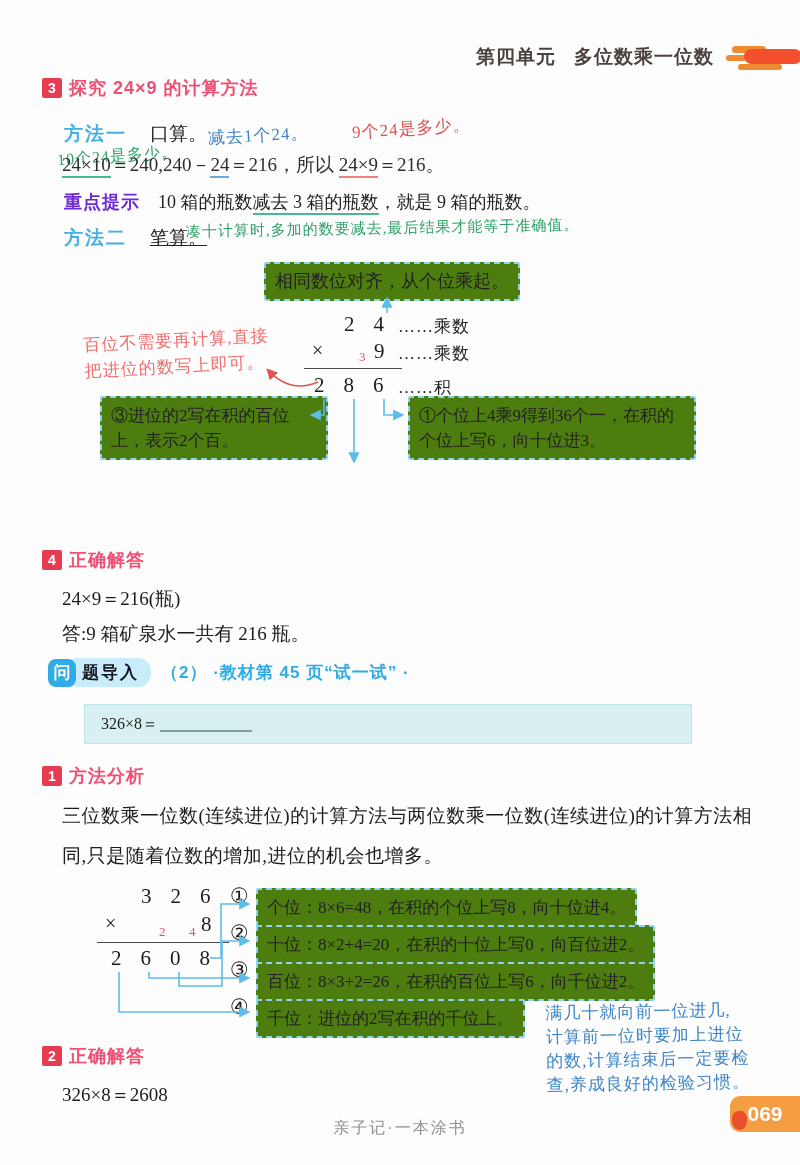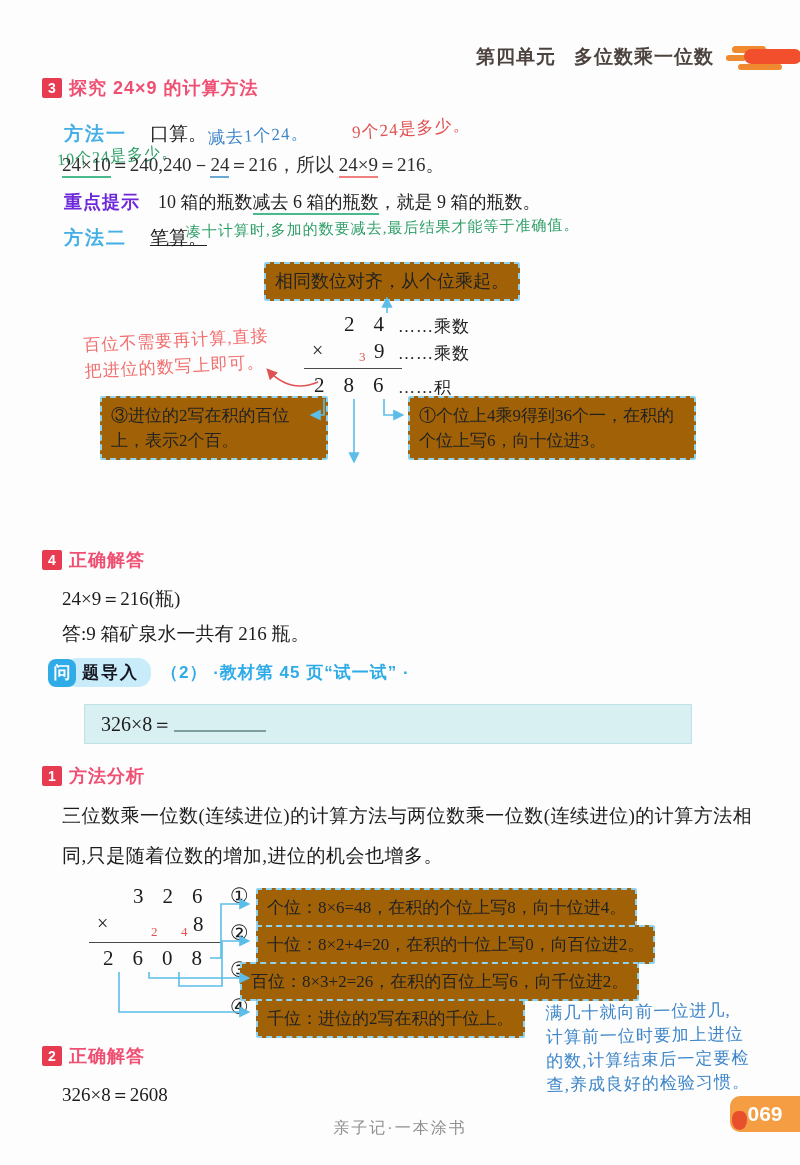--- a/index.html
+++ b/index.html
@@ -28,40 +28,40 @@
   .hw{font-family:"Liberation Serif","DejaVu Serif",serif;letter-spacing:1px;white-space:nowrap;}
   .hw-green{color:#2f9f68;}
   .hw-blue{color:#3d85c8;}
   .hw-red{color:#e05252;}
   .hw-pink{color:#f26d6d;}
   
   .ul-green{border-bottom:2px solid #4ab98e;padding-bottom:1px;}
   .ul-blue{border-bottom:2px solid #6aa8d8;padding-bottom:1px;}
   .ul-red{border-bottom:2px solid #f08080;padding-bottom:1px;}
   
-  .dbox{border:2px dashed #8fd2ee;background:#a16207;padding:5px 9px;font-size:17px;
+  .dbox{border:2px dashed #8fd2ee;background:#4d7c0f;padding:5px 9px;font-size:17px;
     line-height:25px;color:#222;border-radius:2px;}
   
   .mult{font-size:21px;color:#1c1c1c;}
   .mult .digits{position:absolute;letter-spacing:19px;}
   .mult .op{position:absolute;font-size:20px;}
   .mult .carry{position:absolute;font-size:13px;color:#e05252;}
   .mult .hline{position:absolute;border-top:1.6px solid #4a4a4a;}
   .mult .rowlabel{position:absolute;font-size:17px;letter-spacing:1px;color:#222;white-space:nowrap;}
   .circnum{position:absolute;font-size:21px;color:#1c1c1c;font-family:"DejaVu Sans",sans-serif;}
   
   .intro{display:flex;align-items:center;font-family:"Liberation Sans","DejaVu Sans",sans-serif;}
   .qicon{width:28px;height:28px;background:#2fabe8;color:#fff;border-radius:8px;z-index:2;
     display:flex;align-items:center;justify-content:center;font-size:17px;font-weight:bold;}
   .qpill{background:#c8ecfa;border-radius:13px;padding:3px 12px 3px 18px;margin-left:-12px;
     color:#15151f;font-weight:bold;font-size:17px;letter-spacing:2px;}
   .introrest{color:#2fabe8;font-weight:bold;font-size:17px;margin-left:10px;letter-spacing:1px;}
   
   .exbox{background:#d9f0f3;border:1px solid #bfe2e7;width:606px;height:38px;display:flex;align-items:center;}
-  .exbox .expr{font-size:20px;margin-left:16px;color:#1c1c1c;}
+  .exbox .expr{font-size:16px;margin-left:16px;color:#1c1c1c;}
   .exbox .blank{display:inline-block;width:92px;border-bottom:2px solid #7d9e9a;height:14px;margin-left:2px;}
   .para{width:706px;font-size:19px;line-height:40px;color:#1c1c1c;letter-spacing:0.5px;}
   .eqline{font-size:19px;color:#1c1c1c;}
   
   .footer{left:0;right:0;top:1118px;text-align:center;color:#8f8f8f;font-size:16px;
     font-family:"Liberation Sans","DejaVu Sans",sans-serif;letter-spacing:2px;}
   .pagebadge{right:0;top:1096px;width:70px;height:36px;background:#f49d42;border-radius:10px 0 0 10px;
     display:flex;align-items:center;justify-content:center;color:#fff;font-weight:bold;font-size:21px;
     font-family:"Liberation Sans","DejaVu Sans",sans-serif;}
   .pagebadge .blob{position:absolute;left:2px;bottom:2px;width:15px;height:19px;background:#e84f2d;
@@ -92,21 +92,21 @@
   <span class="abs mname" style="left:150px;top:121px;">口算。</span>
   <span class="abs hw hw-green" style="left:57px;top:146px;font-size:16px;transform:rotate(-4deg);">10个24是多少。</span>
   <span class="abs hw hw-blue" style="left:208px;top:124px;font-size:17px;transform:rotate(-3deg);">减去1个24。</span>
   <span class="abs hw hw-red" style="left:352px;top:117px;font-size:17px;transform:rotate(-4deg);">9个24是多少。</span>
   <div class="abs" style="left:62px;top:152px;font-size:19px;">
     <span class="ul-green">24×10</span><span>＝240,240－</span><span class="ul-blue">24</span><span>＝216，所以 </span><span class="ul-red">24×9</span><span>＝216。</span>
   </div>
 
   <div class="abs" style="left:64px;top:190px;">
     <span class="tiplabel">重点提示</span>
-    <span class="bodytext" style="margin-left:14px;"><span>10 箱的瓶数</span><span class="ul-green">减去 6 箱的瓶数</span><span>，就是 9 箱的瓶数。</span></span>
+    <span class="bodytext" style="margin-left:14px;"><span>10 箱的瓶数</span><span class="ul-green">减去 3 箱的瓶数</span><span>，就是 9 箱的瓶数。</span></span>
   </div>
 
   <span class="abs mlabel" style="left:64px;top:225px;">方法二</span>
   <span class="abs mname" style="left:150px;top:225px;text-decoration:underline;">笔算。</span>
   <span class="abs hw hw-green" style="left:186px;top:219px;font-size:15px;transform:rotate(-1deg);">凑十计算时,多加的数要减去,最后结果才能等于准确值。</span>
 
   <div class="abs dbox" style="left:264px;top:262px;font-size:18px;">相同数位对齐，从个位乘起。</div>
 
   <div class="abs mult" style="left:300px;top:312px;width:260px;height:90px;">
     <span class="digits" style="left:44px;top:0;">24</span>
@@ -145,38 +145,38 @@
     <span class="expr">326×8＝</span>
     <span class="blank"></span>
   </div>
 
   <div class="abs sec" style="left:42px;top:764px;">
     <span class="badge">1</span>
     <span class="stitle">方法分析</span>
   </div>
   <div class="abs para" style="left:62px;top:796px;">三位数乘一位数(连续进位)的计算方法与两位数乘一位数(连续进位)的计算方法相同,只是随着位数的增加,进位的机会也增多。</div>
 
-  <div class="abs mult" style="left:89px;top:884px;width:160px;height:92px;text-align:right;">
+  <div class="abs mult" style="left:97px;top:884px;width:160px;height:92px;text-align:right;">
     <span class="digits" style="left:44px;top:0;">326</span>
     <span class="op" style="left:8px;top:28px;">×</span>
     <span class="carry" style="left:62px;top:40px;">2</span>
     <span class="carry" style="left:92px;top:40px;">4</span>
     <span class="digits" style="left:104px;top:28px;">8</span>
     <div class="hline" style="left:0;top:58px;width:132px;"></div>
     <span class="digits" style="left:14px;top:62px;">2608</span>
   </div>
 
   <span class="circnum" style="left:230px;top:884px;">①</span>
   <span class="circnum" style="left:230px;top:921px;">②</span>
   <span class="circnum" style="left:230px;top:958px;">③</span>
   <span class="circnum" style="left:230px;top:995px;">④</span>
 
   <div class="abs dbox" style="left:256px;top:888px;white-space:nowrap;">个位：8×6=48，在积的个位上写8，向十位进4。</div>
   <div class="abs dbox" style="left:256px;top:925px;white-space:nowrap;">十位：8×2+4=20，在积的十位上写0，向百位进2。</div>
-  <div class="abs dbox" style="left:240px;top:962px;white-space:nowrap;">百位：8×3+2=26，在积的百位上写6，向千位进2。</div>
+  <div class="abs dbox" style="left:256px;top:962px;white-space:nowrap;">百位：8×3+2=26，在积的百位上写6，向千位进2。</div>
   <div class="abs dbox" style="left:256px;top:999px;white-space:nowrap;">千位：进位的2写在积的千位上。</div>
 
   <div class="abs hw hw-blue" style="left:546px;top:1000px;font-size:17px;line-height:24px;transform:rotate(-1deg);">
     <div>满几十就向前一位进几,</div>
     <div>计算前一位时要加上进位</div>
     <div>的数,计算结束后一定要检</div>
     <div>查,养成良好的检验习惯。</div>
   </div>
 
   <div class="abs sec" style="left:42px;top:1044px;">

